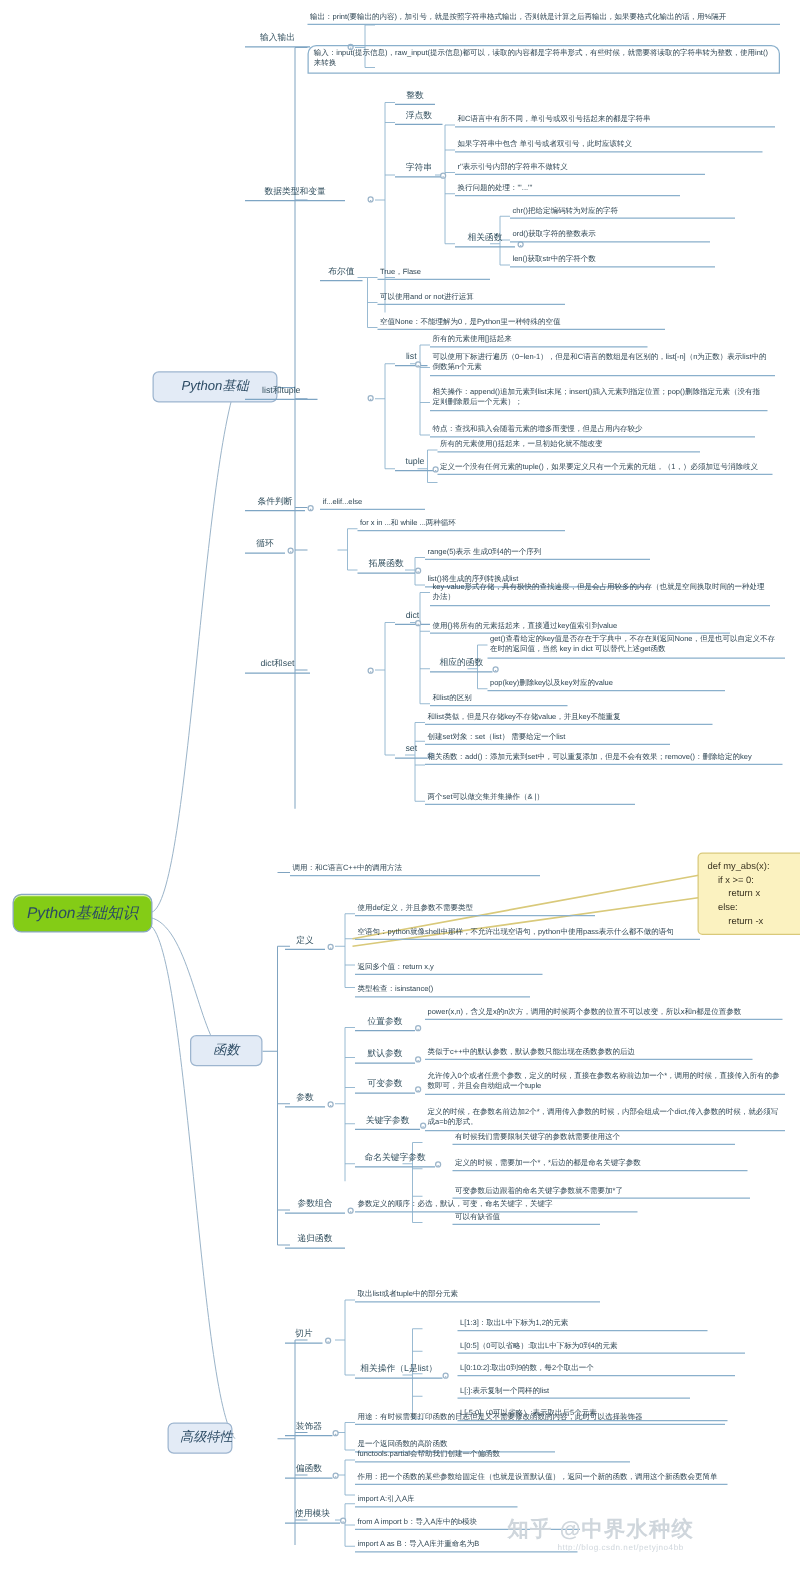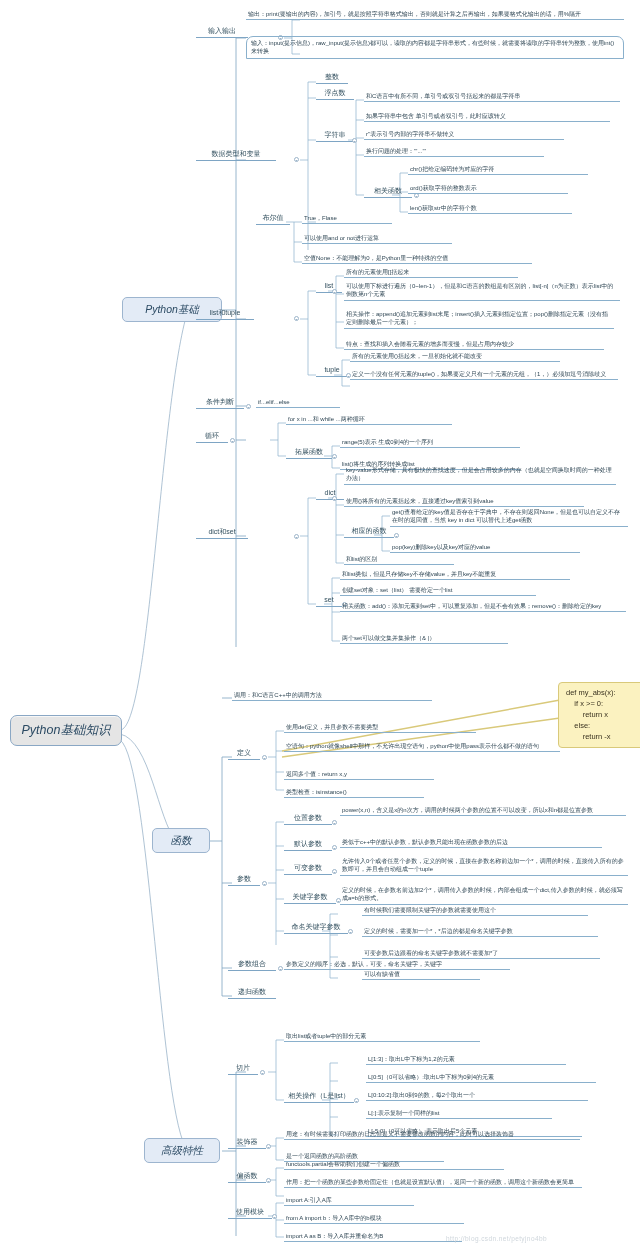--- a/index.html
+++ b/index.html
@@ -8,21 +8,21 @@
     font-family:"Liberation Sans","DejaVu Sans",sans-serif;
     color:#27404f;
   }
   #canvas{position:absolute;left:0;top:0;width:640px;height:1260px;}
   svg.links{position:absolute;left:0;top:0;width:640px;height:1260px;pointer-events:none;}
 
   
   .node{position:absolute;box-sizing:border-box;font-style:italic;}
 
   .root-node{
-    background:#e5e5e5;border:1.6px solid #8aa7c4;border-radius:7px;
+    background:#84cc16;border:1.6px solid #8aa7c4;border-radius:7px;
     color:#2b4a63;font-size:12.5px;line-height:1;
     padding:8px 10px;text-align:center;white-space:nowrap;
     box-shadow:0 1px 0 rgba(255,255,255,.7) inset;
   }
   .branch-node{
     background:#e3ebf6;border:1px solid #9db5cf;border-radius:5px;
     color:#2b4a63;font-size:10.5px;line-height:1;
     padding:6px 9px;text-align:center;white-space:nowrap;
   }
   
@@ -149,21 +149,21 @@
     <g fill="none" stroke="#d9c97a" stroke-width="1.4">
       <path d="M282 751 L560 700"></path>
       <path d="M282 757 L560 718"></path>
     </g>
   </svg>
 
   <div class="node root-node" style="left:10px;top:715px;width:112px;">Python基础知识</div>
 
   <div class="node branch-node" style="left:122px;top:297px;width:100px;">Python基础</div>
   <div class="node branch-node" style="left:152px;top:828px;width:58px;">函数</div>
-  <div class="node branch-node" style="left:144px;top:1138px;width:76px;">高级特性</div>
+  <div class="node branch-node" style="left:134px;top:1138px;width:52px;">高级特性</div>
 
   <div class="topic u" style="position:absolute;left:196px;top:27px;width:48px;text-align:center;">输入输出</div>
   <div class="toggle" style="left:278px;top:35px;"></div>
 
   <div class="leaf two" style="position:absolute;left:246px;top:10px;width:378px;">输出：print(要输出的内容)，加引号，就是按照字符串格式输出，否则就是计算之后再输出，如果要格式化输出的话，用%隔开</div>
   <div class="leaf two" style="position:absolute;left:246px;top:36px;width:378px;border:1px solid #8ab0cc;border-radius:7px 7px 0 0;border-bottom:1px solid #8ab0cc;padding:2px 4px;">输入：input(提示信息)，raw_input(提示信息)都可以，读取的内容都是字符串形式，有些时候，就需要将读取的字符串转为整数，使用int()来转换</div>
 
   <div class="topic u" style="position:absolute;left:196px;top:150px;width:76px;text-align:center;">数据类型和变量</div>
   <div class="toggle" style="left:294px;top:157px;"></div>
 
@@ -317,15 +317,16 @@
   <div class="leaf" style="position:absolute;left:284px;top:1196px;width:130px;">import A:引入A库</div>
   <div class="leaf" style="position:absolute;left:284px;top:1214px;width:180px;">from A import b：导入A库中的b模块</div>
   <div class="leaf" style="position:absolute;left:284px;top:1232px;width:178px;">import A as B：导入A库并重命名为B</div>
 
   <div class="callout" style="left:558px;top:682px;width:78px;">def my_abs(x):
     if x &gt;= 0:
         return x
     else:
         return -x</div>
 
+  <div class="wm wm-main" style="left:406px;top:1212px;">知乎 @中界水种绞</div>
   <div class="wm wm-sub" style="left:446px;top:1235px;">http://blog.csdn.net/petyjno4bb</div>
 
 </div>
 
 </body></html>

